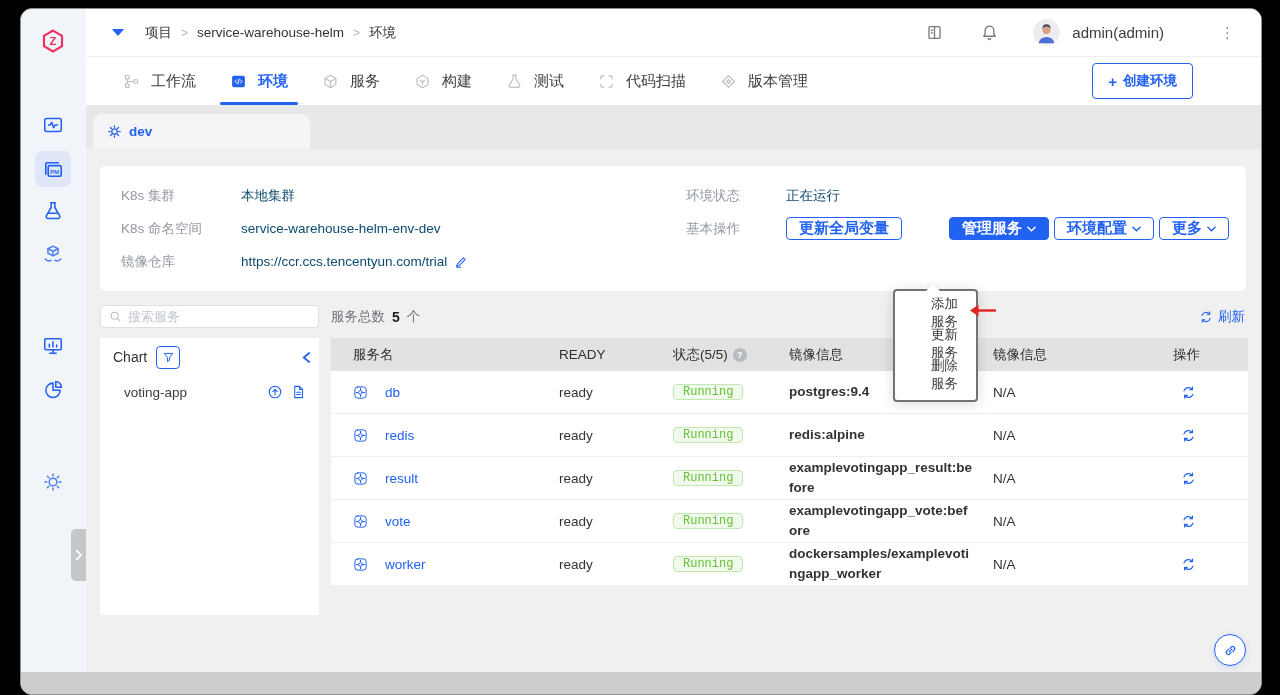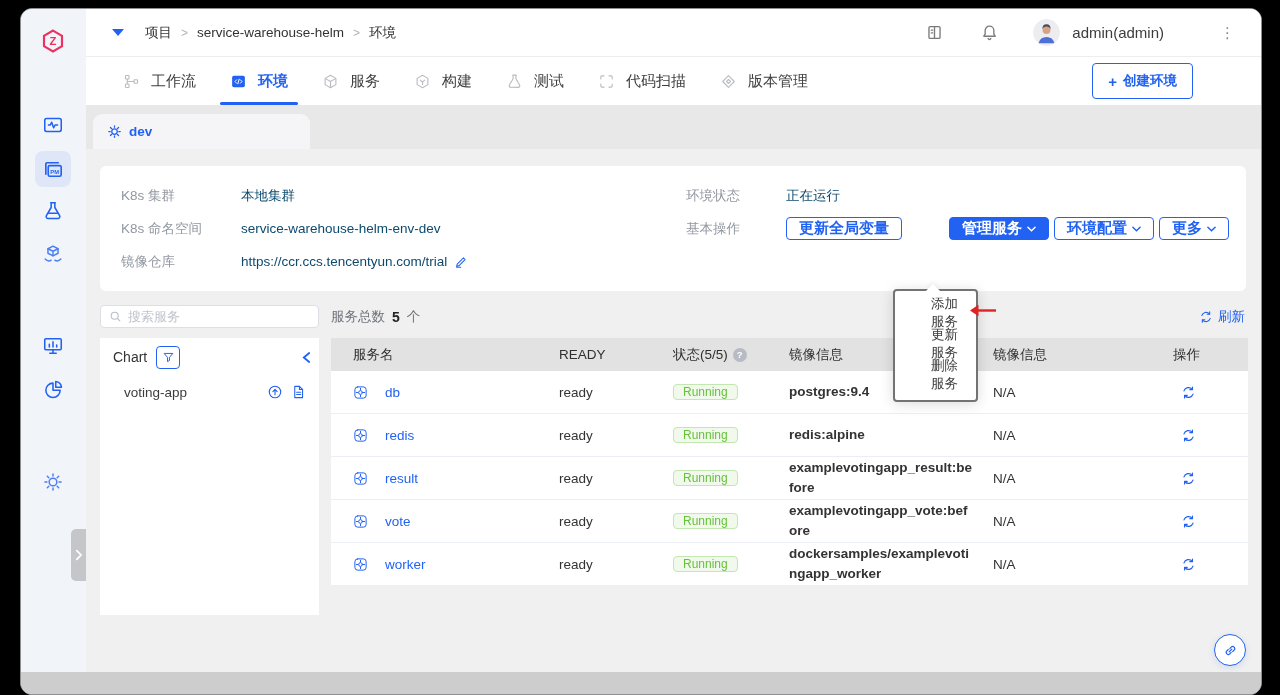--- a/index.html
+++ b/index.html
@@ -115,21 +115,21 @@
   .thead{background:#e2e2e2;height:33px;}
   .th{display:flex;align-items:center;font-size:13.5px;color:#2f2f2f;}
   .th.first{padding-left:22px;}
   .help{width:14px;height:14px;border-radius:50%;background:#b7bcc4;color:#fff;font-size:9.5px;font-weight:bold;
     display:flex;align-items:center;justify-content:center;margin-left:5px;cursor:pointer;}
   .trow{background:#fff;border-bottom:1px solid #ebeef5;min-height:43px;}
   .td{display:flex;align-items:center;font-size:13.5px;color:#333;}
   .td.name{padding-left:22px;gap:17px;}
   .svclink{color:var(--accent);cursor:pointer;text-decoration:none;}
   .badge{display:inline-block;padding:0 9px;font-size:12px;border-radius:4px;
-    color:var(--status_text);background:var(--status_bg);border:1px solid var(--status_border);}
+    color:var(--status_text);background:var(--status_bg);border:1px solid var(--status_border);font-family:Liberation Mono, monospace;}
   .td.image{padding-right:18px;word-break:break-all;line-height:1.5;font-weight:bold;}
   .td.op{padding-left:8px;}
   .refresh-op{color:var(--accent);cursor:pointer;}
   .helm{color:var(--accent);}
 
   .fab{position:absolute;right:15px;top:528px;width:32px;height:32px;border-radius:50%;background:#fff;
     border:1px solid var(--accent);color:var(--accent);display:flex;align-items:center;justify-content:center;
     cursor:pointer;box-shadow:0 2px 6px rgba(34,98,242,.15);z-index:10;}
 </style>
 </head>

